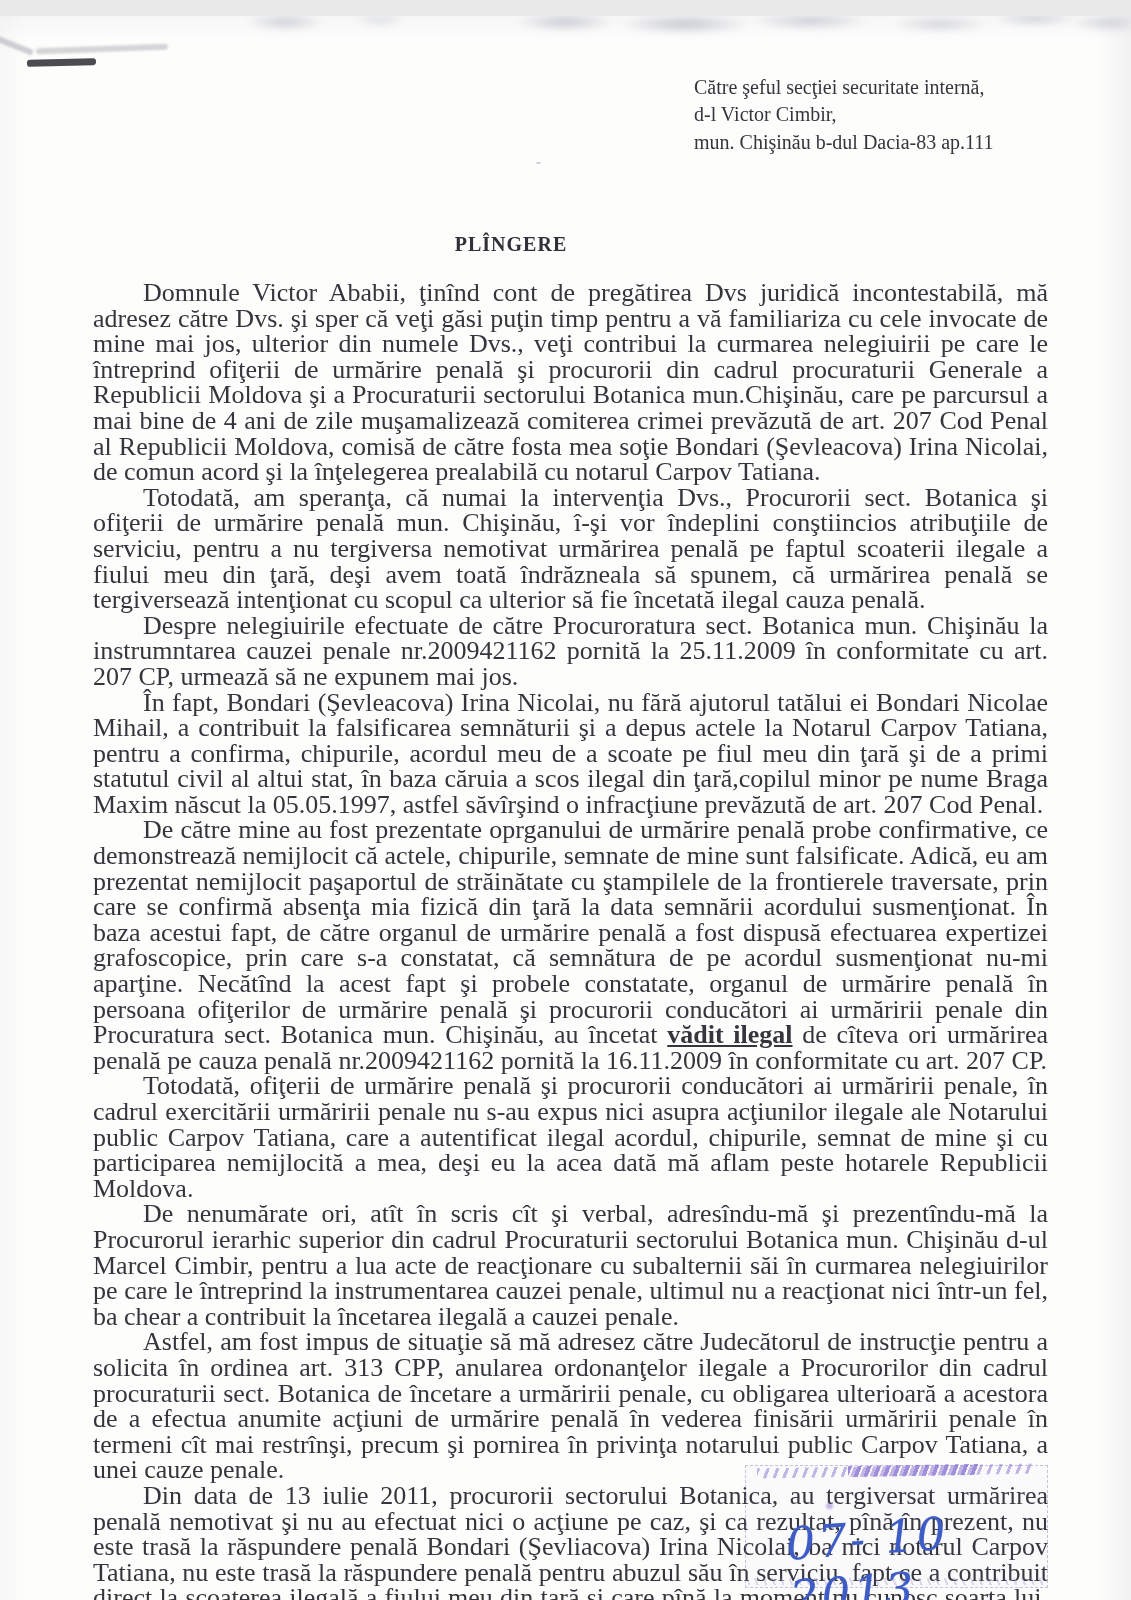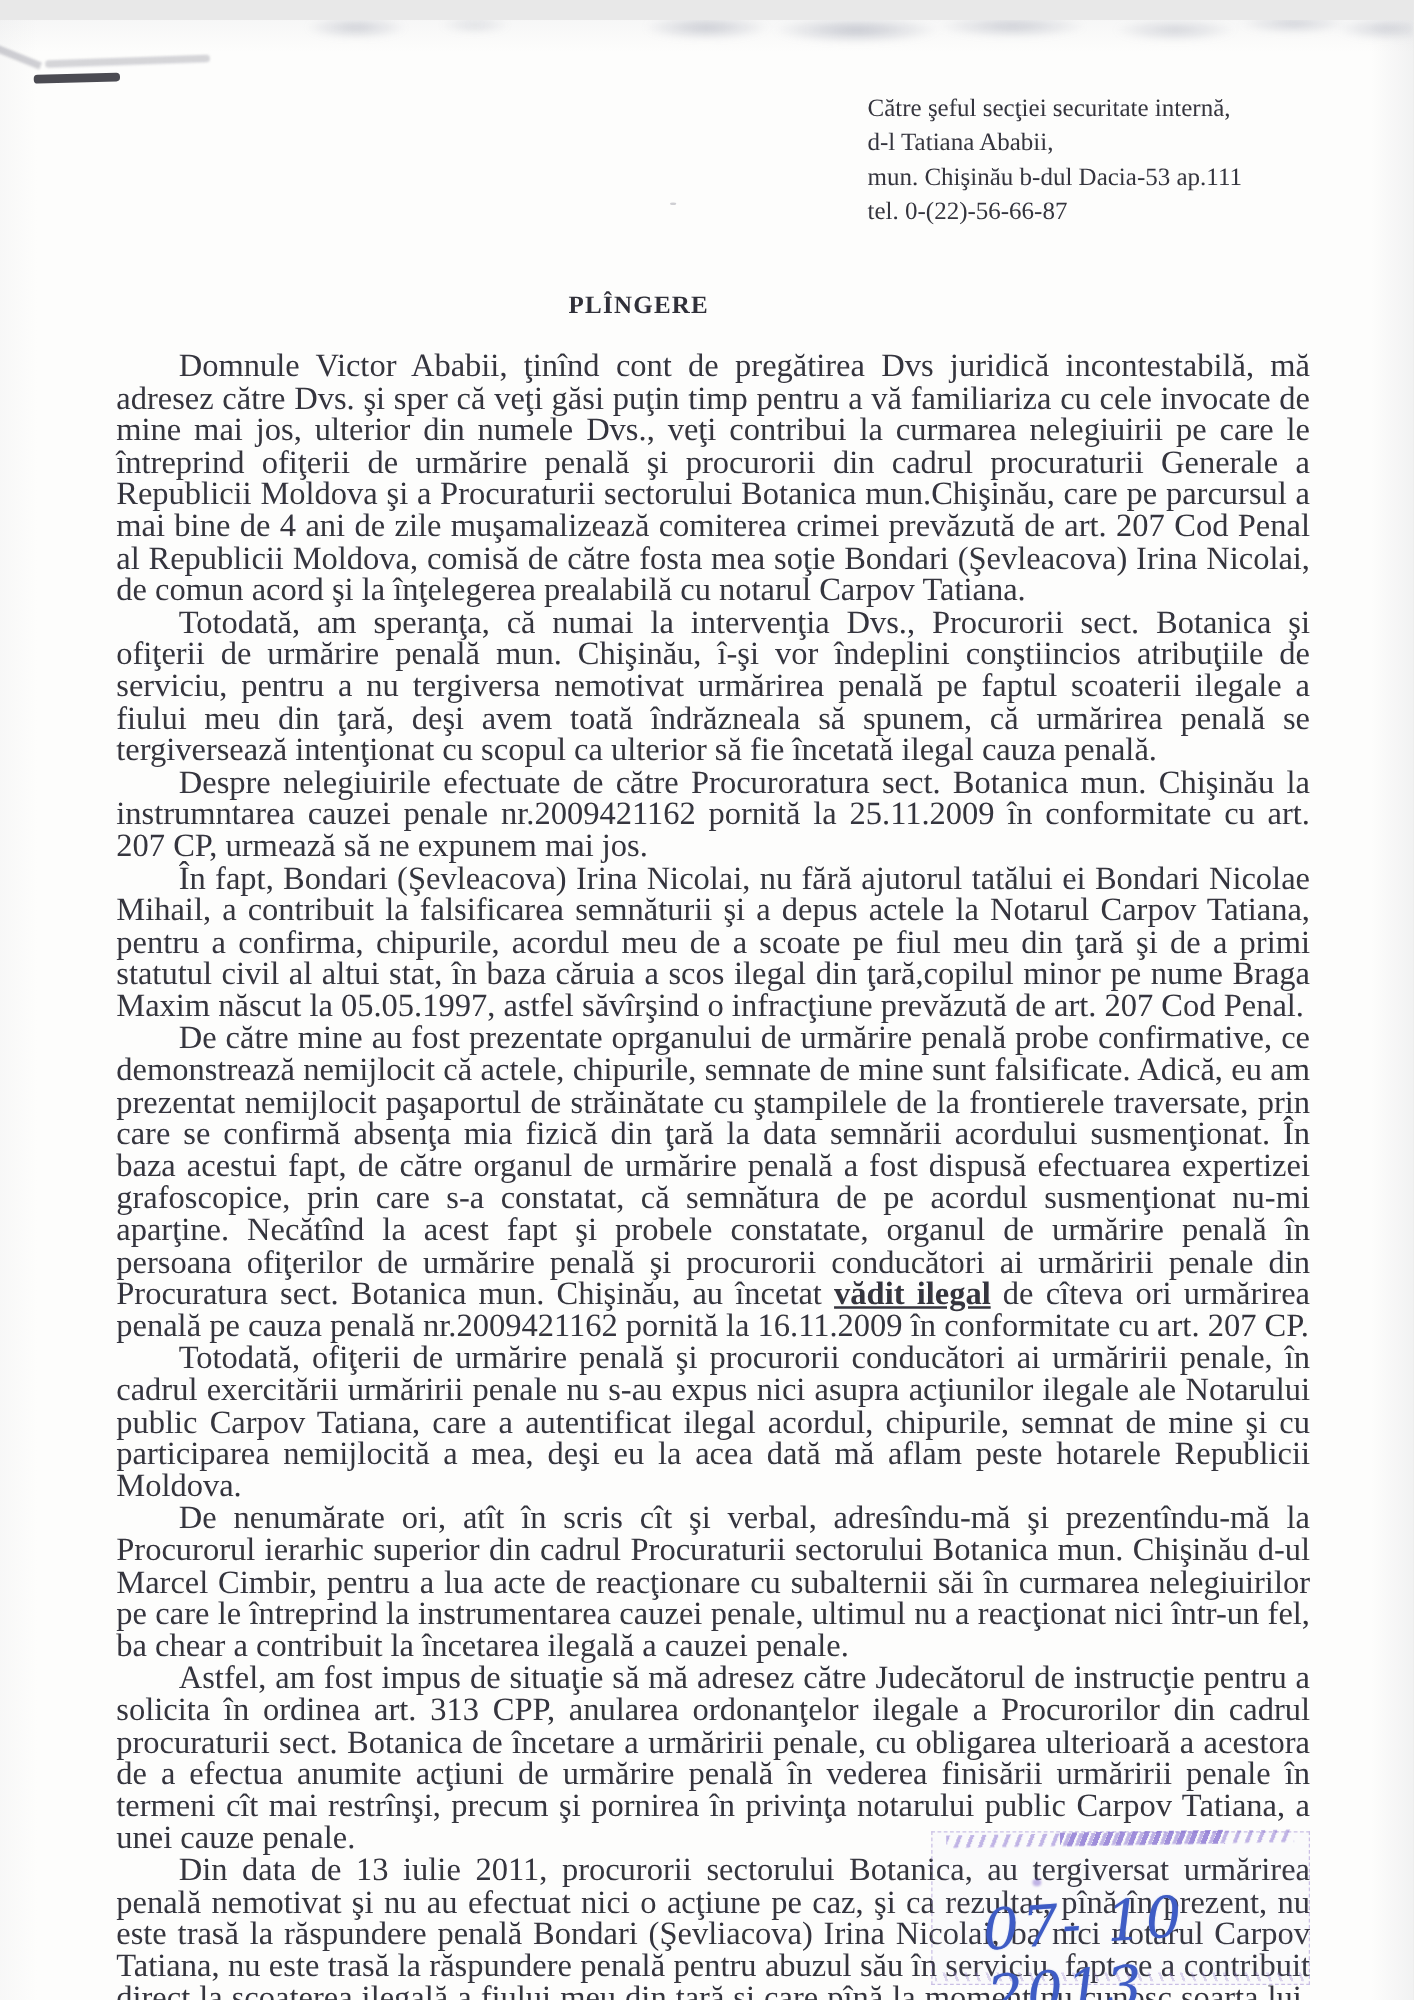--- a/index.html
+++ b/index.html
@@ -93,23 +93,22 @@
   <div class="smudge-top"></div>
   <div class="mark-light"></div>
   <div class="mark-dark"></div>
   <div class="mark-edge"></div>
   <div class="speck1"></div>
   <div class="speck2"></div>
   <div class="speck3"></div>
 
   <div class="recipient">
     <div>Către şeful secţiei securitate internă,</div>
-    <div>d-l Tatiana Ababii,</div>
-    <div>mun. Chişinău b-dul Dacia-53 ap.111</div>
-    <div>tel. 0-(22)-56-66-87</div>
+    <div>d-l Victor Cimbir,</div>
+    <div>mun. Chişinău b-dul Dacia-83 ap.111</div>
   </div>
 
   <div class="doc-title">PLÎNGERE</div>
 
   <div class="body-col">
     <p>Domnule Victor Ababii, ţinînd cont de pregătirea Dvs juridică incontestabilă, mă adresez către Dvs. şi sper că veţi găsi puţin timp pentru a vă familiariza cu cele invocate de mine mai jos, ulterior din numele Dvs., veţi contribui la curmarea nelegiuirii pe care le întreprind ofiţerii de urmărire penală şi procurorii din cadrul procuraturii Generale a Republicii Moldova şi a Procuraturii sectorului Botanica mun.Chişinău, care pe parcursul a mai bine de 4 ani de zile muşamalizează comiterea crimei prevăzută de art. 207 Cod Penal al Republicii Moldova, comisă de către fosta mea soţie Bondari (Şevleacova) Irina Nicolai, de comun acord şi la înţelegerea prealabilă cu notarul Carpov Tatiana.</p>
     <p>Totodată, am speranţa, că numai la intervenţia Dvs., Procurorii sect. Botanica şi ofiţerii de urmărire penală mun. Chişinău, î-şi vor îndeplini conştiincios atribuţiile de serviciu, pentru a nu tergiversa nemotivat urmărirea penală pe faptul scoaterii ilegale a fiului meu din ţară, deşi avem toată îndrăzneala să spunem, că urmărirea penală se tergiversează intenţionat cu scopul ca ulterior să fie încetată ilegal cauza penală.</p>
     <p>Despre nelegiuirile efectuate de către Procuroratura sect. Botanica mun. Chişinău la instrumntarea cauzei penale nr.2009421162 pornită la 25.11.2009 în conformitate cu art. 207 CP, urmează să ne expunem mai jos.</p>
     <p>În fapt, Bondari (Şevleacova) Irina Nicolai, nu fără ajutorul tatălui ei Bondari Nicolae Mihail, a contribuit la falsificarea semnăturii şi a depus actele la Notarul Carpov Tatiana, pentru a confirma, chipurile, acordul meu de a scoate pe fiul meu din ţară şi de a primi statutul civil al altui stat, în baza căruia a scos ilegal din ţară,copilul minor pe nume Braga Maxim născut la 05.05.1997, astfel săvîrşind o infracţiune prevăzută de art. 207 Cod Penal.</p>
     <p><span>De către mine au fost prezentate oprganului de urmărire penală probe confirmative, ce demonstrează nemijlocit că actele, chipurile, semnate de mine sunt falsificate. Adică, eu am prezentat nemijlocit paşaportul de străinătate cu ştampilele de la frontierele traversate, prin care se confirmă absenţa mia fizică din ţară la data semnării acordului susmenţionat. În baza acestui fapt, de către organul de urmărire penală a fost dispusă efectuarea expertizei grafoscopice, prin care s-a constatat, că semnătura de pe acordul susmenţionat nu-mi aparţine. Necătînd la acest fapt şi probele constatate, organul de urmărire penală în persoana ofiţerilor de urmărire penală şi procurorii conducători ai urmăririi penale din Procuratura sect. Botanica mun. Chişinău, au încetat</span> <span class="emph">vădit ilegal</span> <span>de cîteva ori urmărirea penală pe cauza penală nr.2009421162 pornită la 16.11.2009 în conformitate cu art. 207 CP.</span></p>

